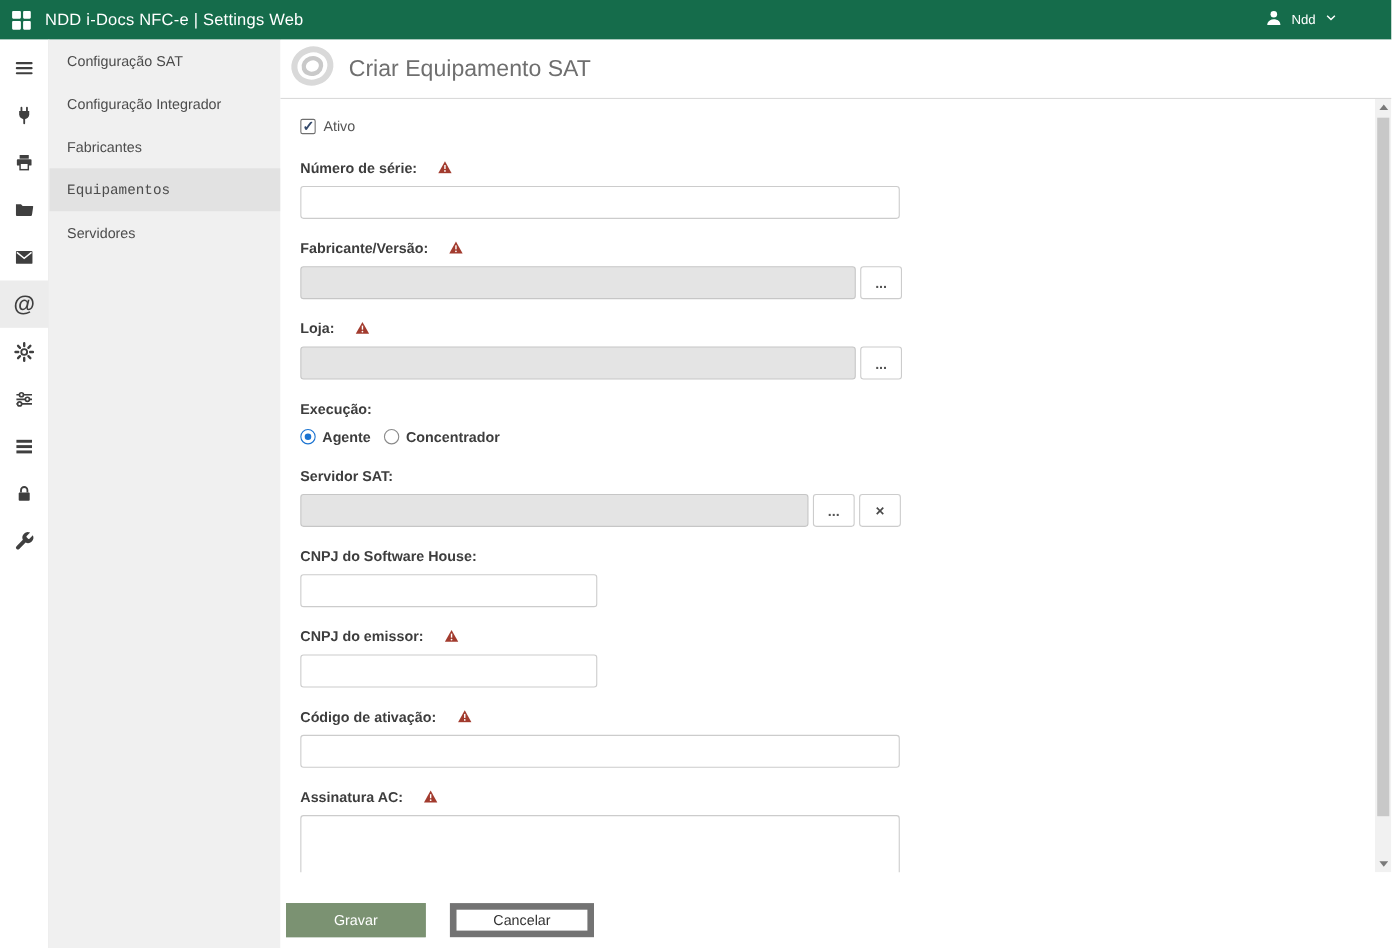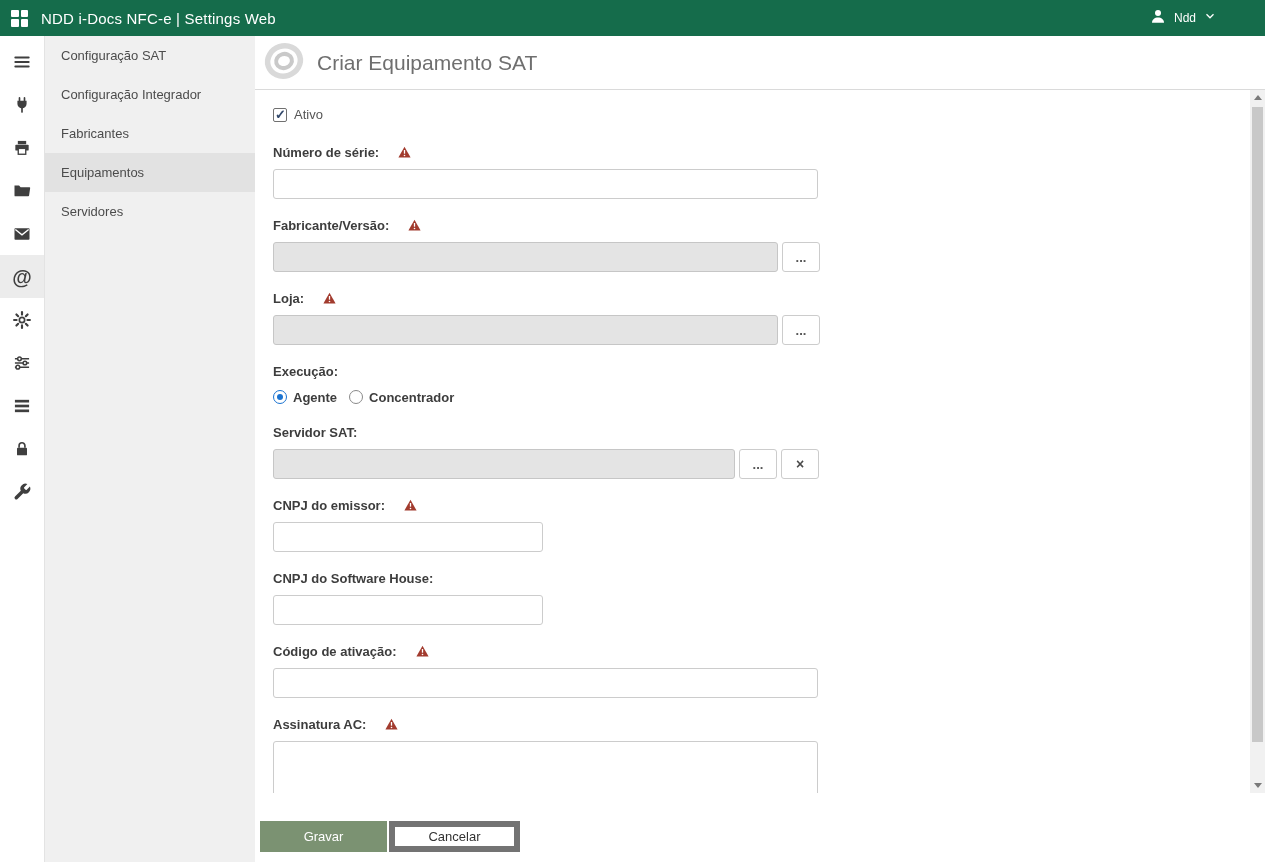--- a/index.html
+++ b/index.html
@@ -21,21 +21,21 @@
   .rail { width:45px; background:#fff; border-right:1px solid #e3e3e3; padding-top:4px; flex:0 0 45px; }
   .rail-item { width:44px; height:43px; display:flex; align-items:center; justify-content:center; color:#3f3f3f; cursor:pointer; }
   .rail-item.active { background:#ececec; }
   .rail-item svg { display:block; }
   .at-glyph { font-size:20px; font-weight:700; color:#3f3f3f; line-height:1; }
 
   
   .sidebar { width:210px; flex:0 0 210px; background:#f0f0f0; }
   .sidebar-title { font-size:19px; color:#3f3f3f; font-weight:600; padding:14px 16px 12px; line-height:22px; }
   .sidebar-item { height:39px; display:flex; align-items:center; padding-left:16px; font-size:13px; color:#4c4c4c; cursor:pointer; }
-  .sidebar-item.active { background:#e2e2e2; }
+  .sidebar-item.active { background:#e2e2e2;font-family:Liberation Mono, monospace; }
 
   
   .main { flex:1; display:flex; flex-direction:column; min-width:0; background:#fff; }
   .main-header { height:54px; display:flex; align-items:center; padding-left:6px; gap:10px; border-bottom:1px solid #dadada; }
   .page-title { font-size:21px; color:#6f6f6f; }
 
   .scroll-region { flex:1; position:relative; overflow:hidden; }
   .form { padding:16px 0 0 18px; }
 
   
@@ -66,21 +66,21 @@
 
   
   .scrollbar { position:absolute; top:0; right:0; bottom:0; width:15px; background:#f1f1f1; display:flex; flex-direction:column; }
   .sb-btn { height:15px; display:flex; align-items:center; justify-content:center; cursor:pointer; }
   .tri-up { width:0; height:0; border-left:4px solid transparent; border-right:4px solid transparent; border-bottom:5px solid #7a7a7a; }
   .tri-down { width:0; height:0; border-left:4px solid transparent; border-right:4px solid transparent; border-top:5px solid #7a7a7a; }
   .sb-track { flex:1; position:relative; }
   .sb-thumb { position:absolute; top:2px; left:2px; right:2px; height:calc(100% - 38px); background:#c8c8c8; cursor:pointer; }
 
   
-  .footer { height:69px; display:flex; align-items:flex-end; gap:2px; padding:0 0 10px 5px; }
+  .footer { height:69px; display:flex; align-items:flex-end; gap:22px; padding:0 0 10px 5px; }
   .btn { height:31px; font-size:13px; font-family:inherit; cursor:pointer; }
   .btn-save { width:127px; background:#7b9272; color:#fff; border:1px solid #7b9272; }
   .btn-cancel { width:131px; background:#fff; color:#333; border:6px solid #737373; }
 </style>
 </head>
 <body>
 
 <div class="topbar">
   <div class="win-grid">
     <span></span>
@@ -282,35 +282,35 @@
           </div>
           <div class="row">
             <input class="txt ro w-serv" type="text" readonly="" value="" style="">
             <div class="icon-btn">...</div>
             <div class="icon-btn x">×</div>
           </div>
         </div>
 
         <div class="field">
           <div class="flabel">
+            <span>CNPJ do Software House:</span>
+          </div>
+          <input class="txt w-small" type="text" value="" style="">
+        </div>
+
+        <div class="field">
+          <div class="flabel">
             <span>CNPJ do emissor:</span>
             <span class="warn">
                 <svg width="13" height="12" viewBox="0 0 16 15">
                   <path d="M8 .8 15.6 14.4H.4Z" fill="#a23b2e"></path>
                   <rect x="7.2" y="5" width="1.6" height="4.6" fill="#fff"></rect>
                   <circle cx="8" cy="11.8" r="1" fill="#fff"></circle>
                 </svg>
               </span>
-          </div>
-          <input class="txt w-small" type="text" value="" style="">
-        </div>
-
-        <div class="field">
-          <div class="flabel">
-            <span>CNPJ do Software House:</span>
           </div>
           <input class="txt w-small" type="text" value="" style="">
         </div>
 
         <div class="field">
           <div class="flabel">
             <span>Código de ativação:</span>
             <span class="warn">
                 <svg width="13" height="12" viewBox="0 0 16 15">
                   <path d="M8 .8 15.6 14.4H.4Z" fill="#a23b2e"></path>

